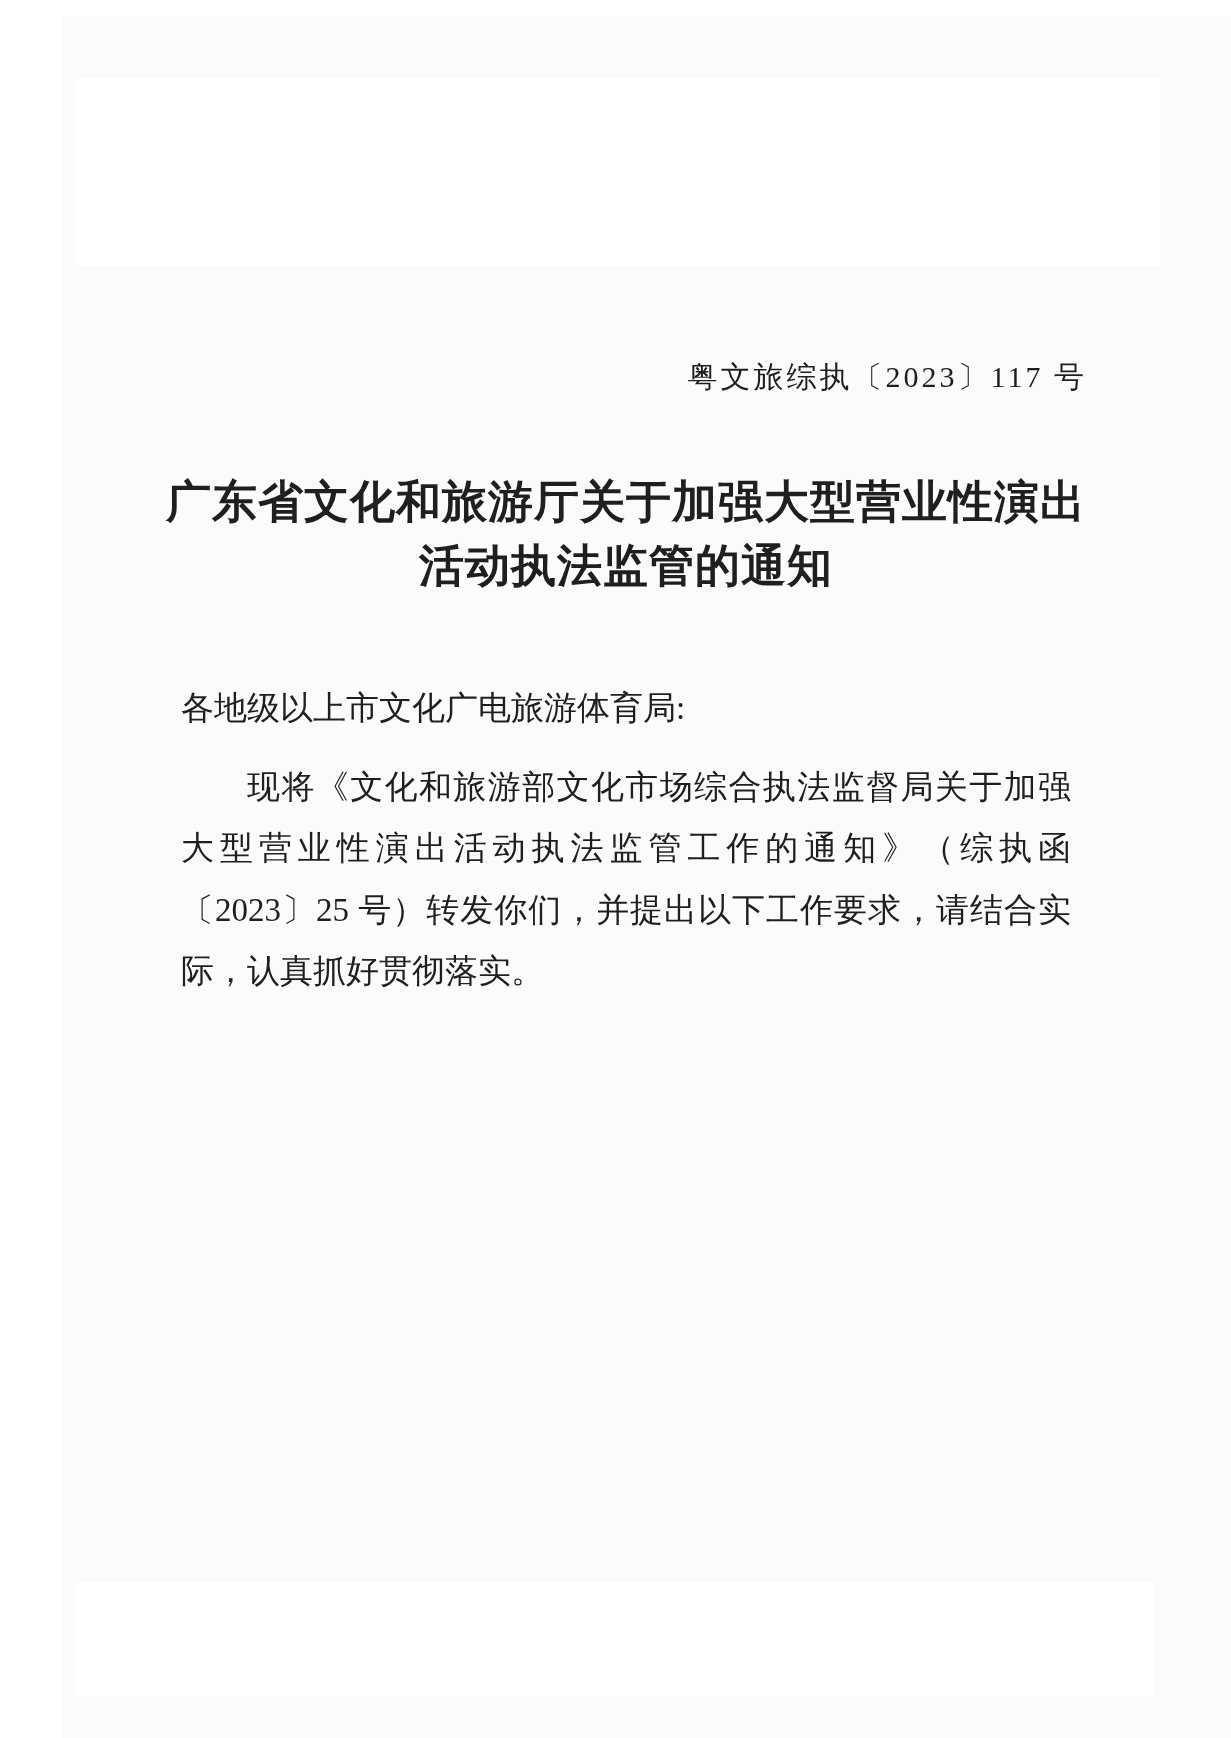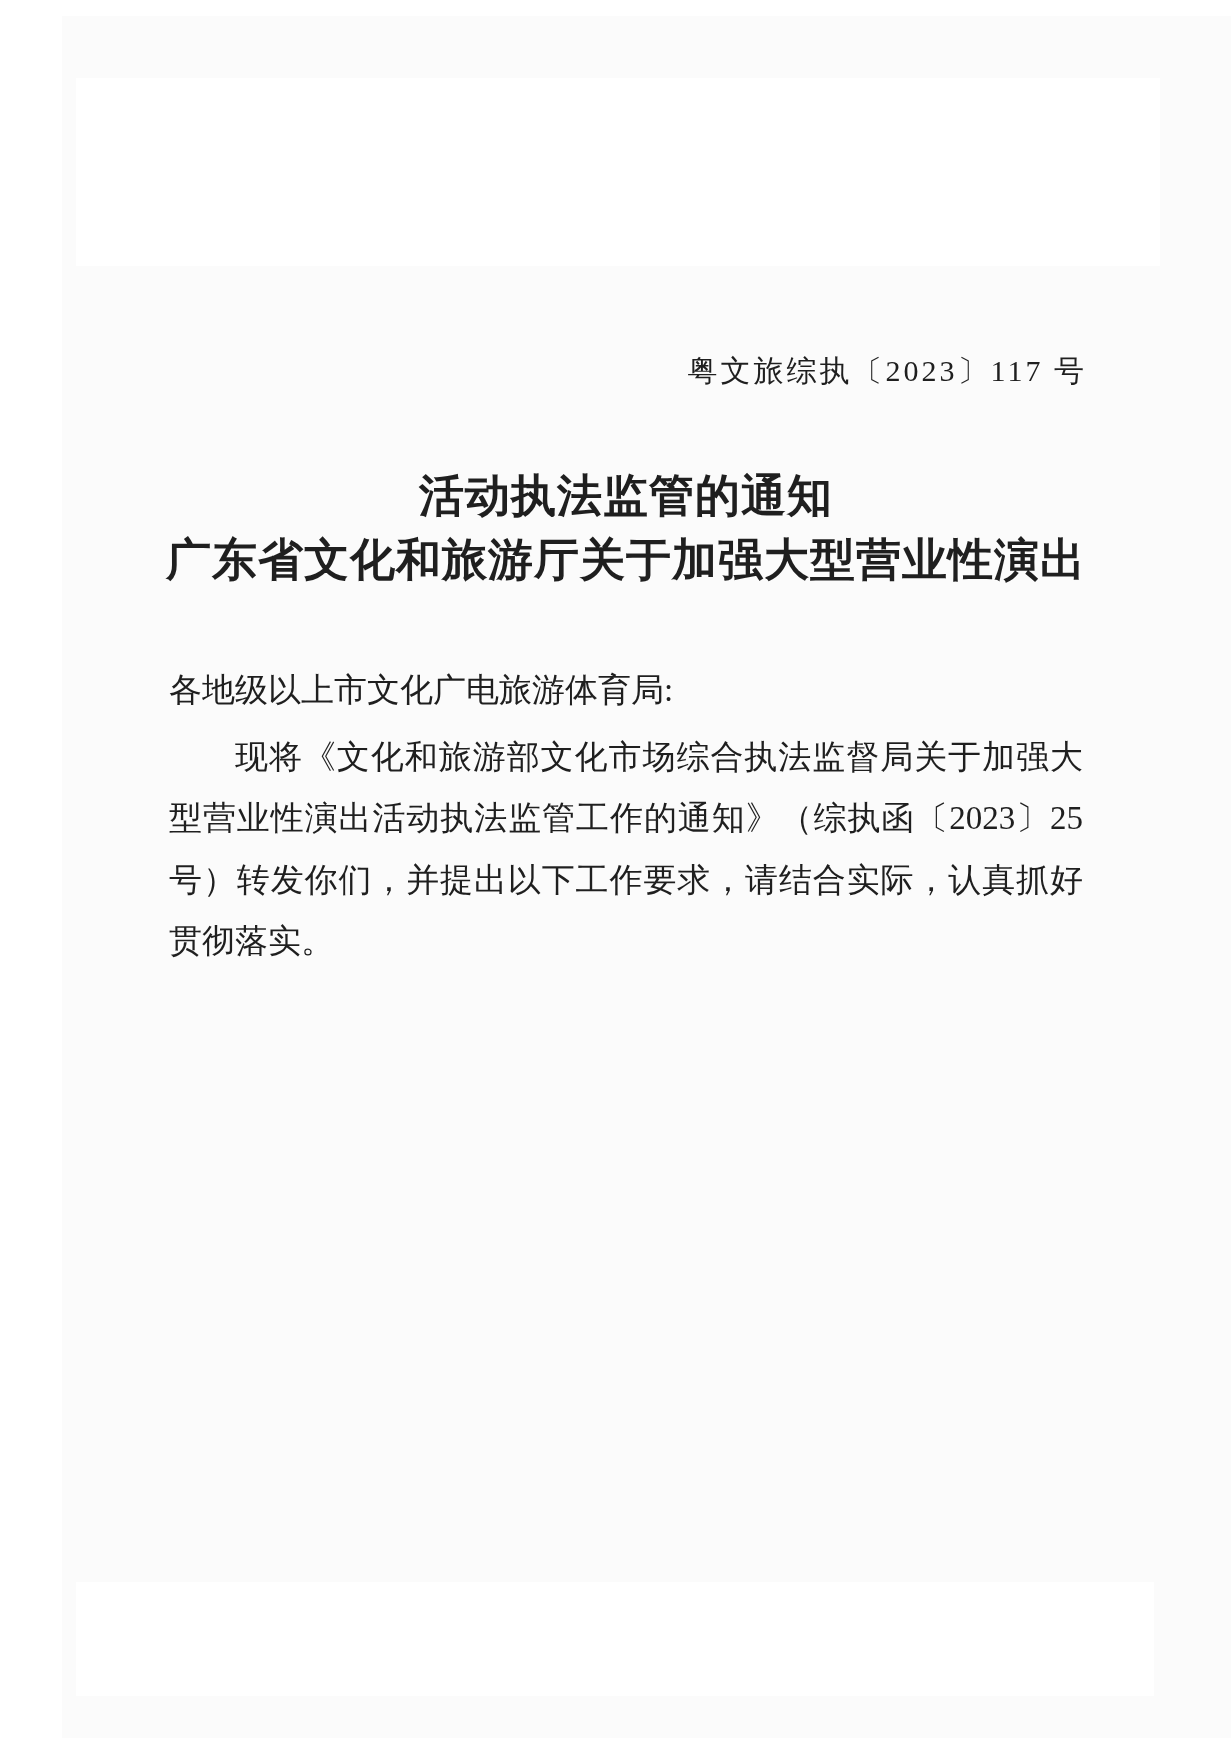--- a/index.html
+++ b/index.html
@@ -36,21 +36,21 @@
   }
   .scan-highlight.bottom {
     left: 76px;
     top: 1582px;
     width: 1078px;
     height: 114px;
   }
   .content {
     position: absolute;
     left: 165px;
-    top: 2px;
+    top: 8px;
     width: 922px;
     height: 1662px;
   }
   .doc-number {
     position: absolute;
     top: 348px;
     left: 0;
     width: 100%;
     text-align: right;
     font-size: 30px;
@@ -72,21 +72,21 @@
   .body-text {
     position: absolute;
     top: 654px;
     left: 0;
     width: 100%;
     font-size: 33px;
     line-height: 61.5px;
     text-align: justify;
   }
   .body-text p {
-    margin: 4px;
+    margin: 16px;
     text-indent: 2em;
   }
   .body-text p.salutation {
     text-indent: 0;
   }
   .lead {
     font-weight: bold;
     font-family: "Liberation Sans", sans-serif;
   }
 </style>
@@ -95,22 +95,22 @@
 
 <div class="scan-shade"></div>
 <div class="scan-highlight top"></div>
 <div class="scan-highlight bottom"></div>
 
 <div class="content">
 
   <div class="doc-number">粤文旅综执〔2023〕117 号</div>
 
   <div class="doc-title">
+    <div>广东省文化和旅游厅关于加强大型营业性演出</div>
     <div>活动执法监管的通知</div>
-    <div>广东省文化和旅游厅关于加强大型营业性演出</div>
   </div>
 
   <div class="body-text">
     <p class="salutation">各地级以上市文化广电旅游体育局:</p>
 
     <p><span class="lead"></span><span>现将《文化和旅游部文化市场综合执法监督局关于加强大型营业性演出活动执法监管工作的通知》（综执函〔2023〕25 号）转发你们，并提出以下工作要求，请结合实际，认真抓好贯彻落实。</span></p>
 
 
   </div>
 

